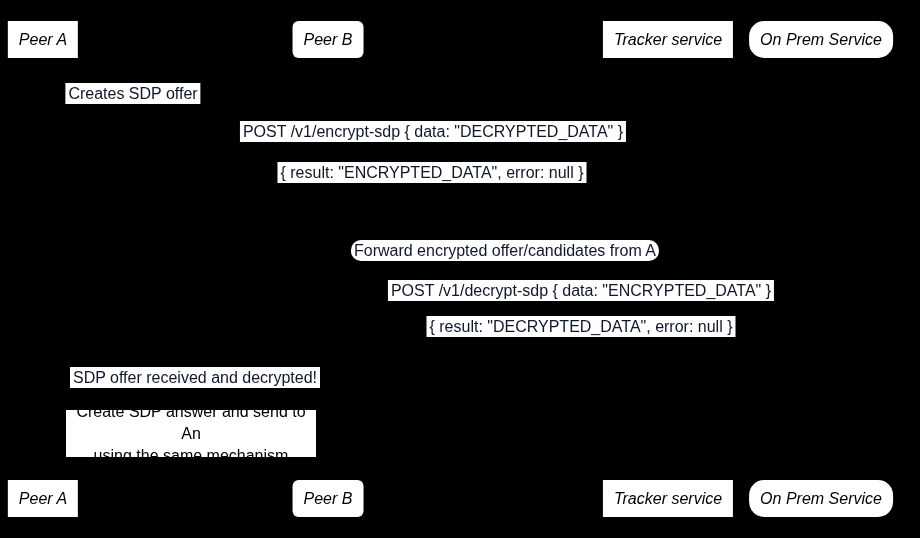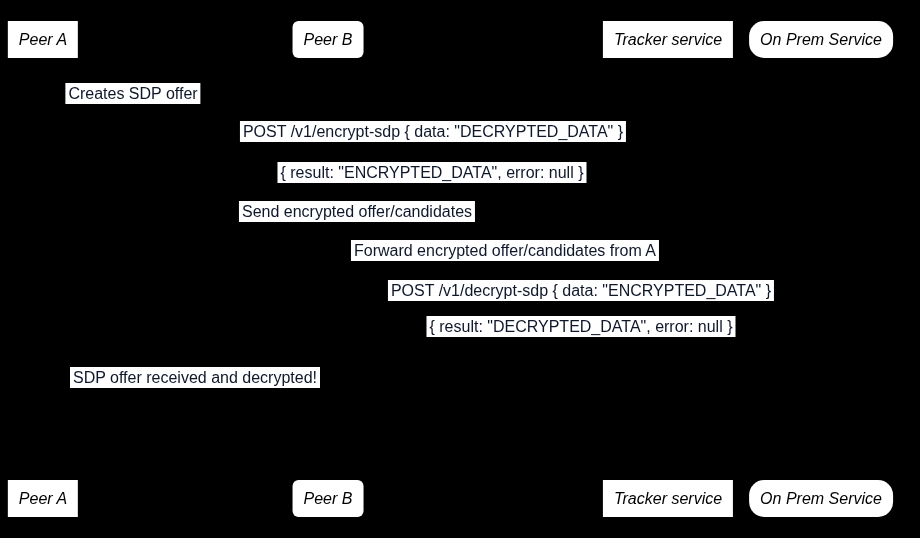--- a/index.html
+++ b/index.html
@@ -46,21 +46,21 @@
     color: #0f172a;
     font-size: 16px;
     line-height: 21px;
     padding: 0 3px;
     white-space: nowrap;
   }
   .m1 { left: 133px; top: 83px; }
   .m2 { left: 433px; top: 121px; }
   .m3 { left: 432px; top: 162px; }
   .m4 { left: 357px; top: 201px; }
-  .m5 { left: 505px; top: 240px; }
+  .m5 { left: 505px; top: 240px; border-radius: 10px; }
   .m6 { left: 581px; top: 280px; }
   .m7 { left: 581px; top: 316px; }
   .m8 { left: 195px; top: 367px; }
 
   
   .note {
     position: absolute;
     left: 191px;
     top: 410px;
     transform: translateX(-50%);
@@ -92,26 +92,29 @@
   <div class="actor row-top p3">
     <span>Tracker service</span>
   </div>
   <div class="actor row-top p4">
     <span>On Prem Service</span>
   </div>
 
   <div class="msg m1">Creates SDP offer</div>
   <div class="msg m2">POST /v1/encrypt-sdp { data: "DECRYPTED_DATA" }</div>
   <div class="msg m3">{ result: "ENCRYPTED_DATA", error: null }</div>
-  <div class="msg m4">Send encrypted offer/candidates</div>
   <div class="msg m5">Forward encrypted offer/candidates from A</div>
   <div class="msg m6">POST /v1/decrypt-sdp { data: "ENCRYPTED_DATA" }</div>
   <div class="msg m7">{ result: "DECRYPTED_DATA", error: null }</div>
   <div class="msg m8">SDP offer received and decrypted!</div>
 
+  <div class="note">
+    <span>Create SDP answer and send to An</span>
+    <span>using the same mechanism</span>
+  </div>
 
   <div class="actor row-bottom p1">
     <span>Peer A</span>
   </div>
   <div class="actor row-bottom p2">
     <span>Peer B</span>
   </div>
   <div class="actor row-bottom p3">
     <span>Tracker service</span>
   </div>

